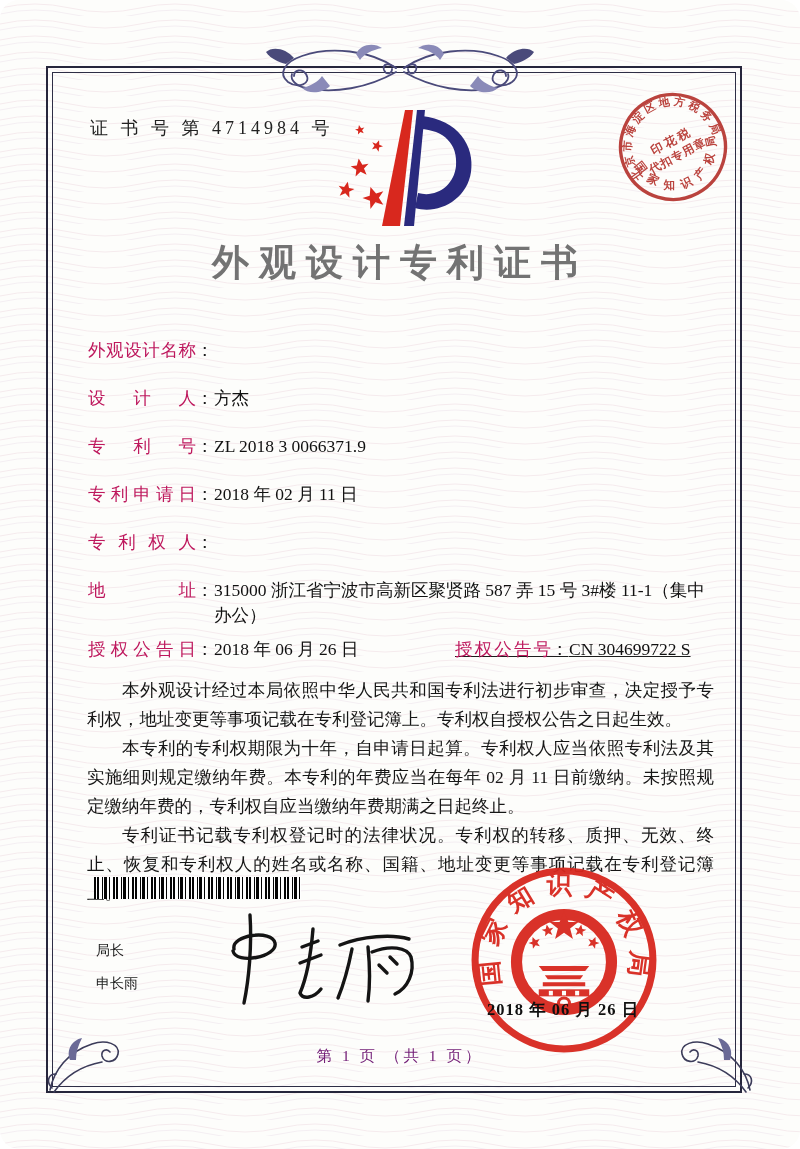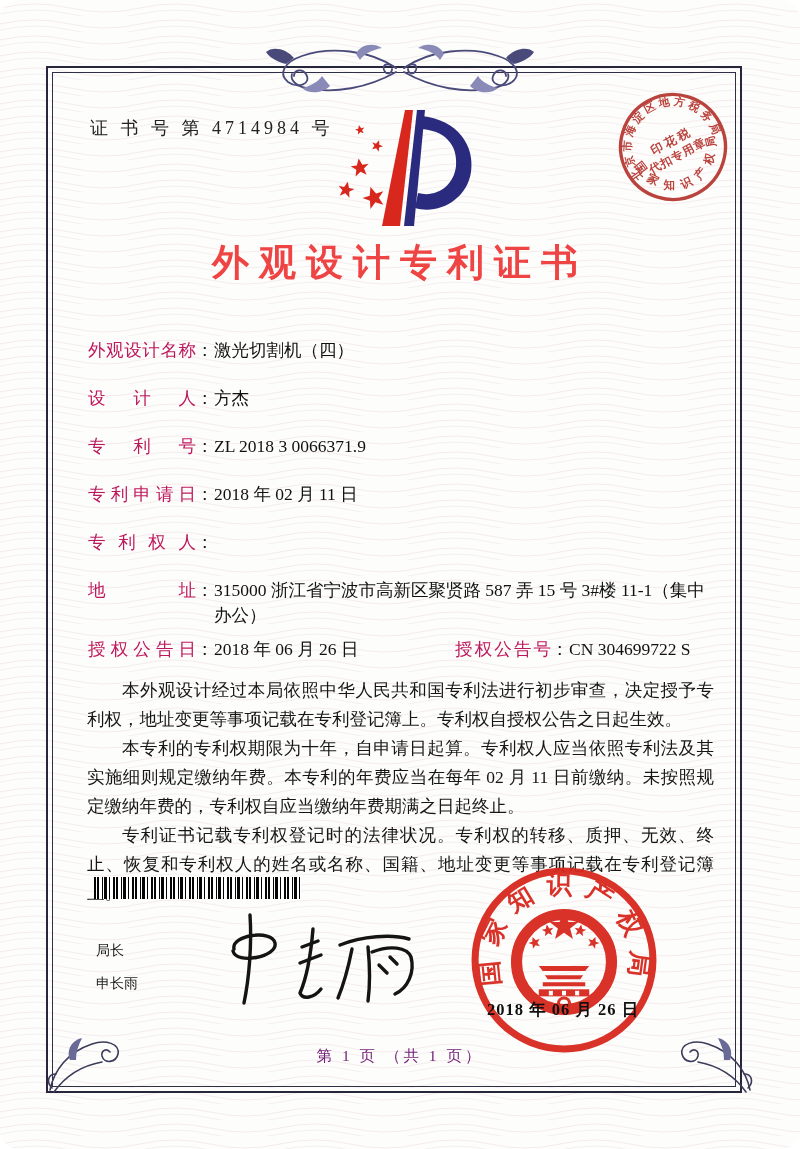--- a/index.html
+++ b/index.html
@@ -20,34 +20,34 @@
   }
   .ornament{position:absolute;z-index:2;}
   .cert-no{
     position:absolute;left:90px;top:116px;z-index:3;
     font-size:18px;letter-spacing:4px;color:#222;
   }
   .logo{position:absolute;left:322px;top:98px;z-index:3;}
   .tax-stamp{position:absolute;left:608px;top:82px;z-index:4;opacity:.92;}
   .title{
     position:absolute;left:0;top:238px;width:100%;text-align:center;z-index:3;
-    font-size:37px;font-weight:700;letter-spacing:10px;color:#ef4444;
+    font-size:37px;font-weight:700;letter-spacing:10px;color:#737373;
   }
   .fields{position:absolute;left:88px;top:338px;width:628px;z-index:3;font-size:17.5px;}
   .field-row{display:flex;align-items:flex-start;margin-bottom:23px;line-height:25px;}
   .field-row.address{margin-bottom:9px;}
   .field-label{
     display:inline-block;width:108px;flex:0 0 108px;
     text-align:justify;text-align-last:justify;color:#be185d;
   }
   .colon{flex:0 0 18px;}
   .field-value{flex:1;color:#111;}
   .dual{display:flex;}
   .dual .left-part{display:flex;width:367px;flex:0 0 367px;}
-  .dual .right-part{display:flex;flex:1;}
+  .dual .right-part{display:flex;flex:1;text-decoration:underline;}
   .dual .right-part .field-label{width:96px;flex:0 0 96px;}
   .body-text{
     position:absolute;left:87px;top:676px;width:627px;z-index:3;
     font-size:17.5px;line-height:29px;text-align:justify;color:#161616;
   }
   .body-text p{margin:0;text-indent:2em;}
   .barcode{
     position:absolute;left:94px;top:877px;width:207px;height:22px;z-index:3;
     background:repeating-linear-gradient(90deg,
       #050505 0 2px,#fff 2px 3px,#050505 3px 5px,#fff 5px 8px,
@@ -142,21 +142,20 @@
       <text x="62" y="75" text-anchor="middle" font-size="11" font-weight="700" letter-spacing="1">代扣专用章</text>
     </g>
   </svg>
 
   <div class="title">外观设计专利证书</div>
 
   <div class="fields">
     <div class="field-row">
       <span class="field-label">外观设计名称</span>
         <span class="colon">：</span>
-      <span class="field-value">激光切割机（四）</span>
     </div>
     <div class="field-row">
       <span class="field-label">设计人</span>
         <span class="colon">：</span>
       <span class="field-value">方杰</span>
     </div>
     <div class="field-row">
       <span class="field-label">专利号</span>
         <span class="colon">：</span>
       <span class="field-value">ZL 2018 3 0066371.9</span>

